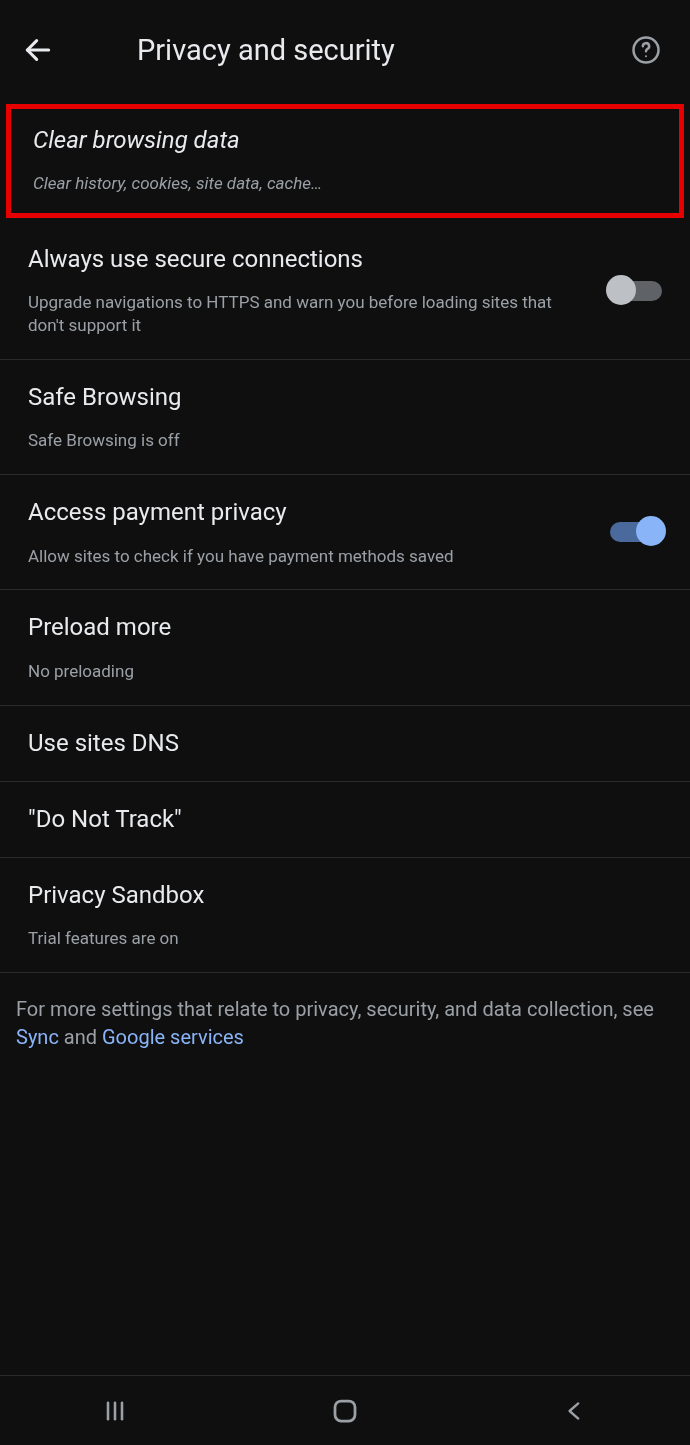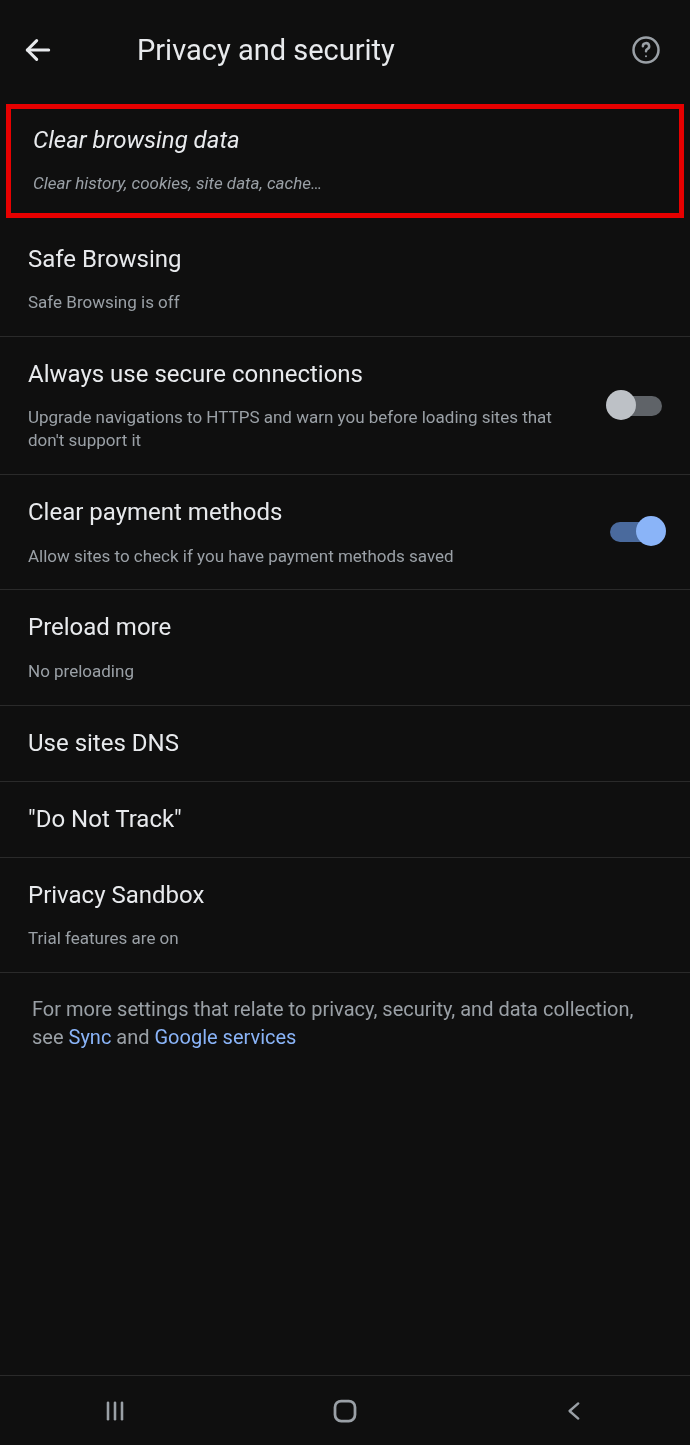--- a/index.html
+++ b/index.html
@@ -88,21 +88,21 @@
       top: -6px;
       width: 30px;
       height: 30px;
       border-radius: 50%;
     }
     .toggle.off { background: #5f6368; }
     .toggle.off .knob { left: -4px; background: #bdc1c6; }
     .toggle.on  { background: #4a6a9d; }
     .toggle.on  .knob { right: -4px; background: #8ab4f8; }
     .footer-note {
-      padding: 22px 32px;
+      padding: 22px 16px;
       font-size: 20px;
       color: #9aa0a6;
       line-height: 1.4;
     }
     .footer-note .link { color: #8ab4f8; }
     .navbar {
       height: 70px;
       border-top: 1px solid #2a2a2a;
       display: flex;
       align-items: center;
@@ -138,38 +138,38 @@
 
   <div class="highlight-wrap">
     <div class="highlight">
       <div class="row-title">Clear browsing data</div>
       <div class="row-sub">Clear history, cookies, site data, cache…</div>
     </div>
   </div>
 
   <div class="row">
     <div class="row-text">
-      <div class="row-title">Safe Browsing</div>
-      <div class="row-sub">Safe Browsing is off</div>
-    </div>
-  </div>
-
-  <div class="row">
-    <div class="row-text">
       <div class="row-title">Always use secure connections</div>
       <div class="row-sub">Upgrade navigations to HTTPS and warn you before loading sites that don't support it</div>
     </div>
     <div class="toggle off">
         <div class="knob"></div>
       </div>
   </div>
 
   <div class="row">
     <div class="row-text">
-      <div class="row-title">Clear payment methods</div>
+      <div class="row-title">Safe Browsing</div>
+      <div class="row-sub">Safe Browsing is off</div>
+    </div>
+  </div>
+
+  <div class="row">
+    <div class="row-text">
+      <div class="row-title">Access payment privacy</div>
       <div class="row-sub">Allow sites to check if you have payment methods saved</div>
     </div>
     <div class="toggle on">
         <div class="knob"></div>
       </div>
   </div>
 
   <div class="row">
     <div class="row-text">
       <div class="row-title">Preload more</div>

